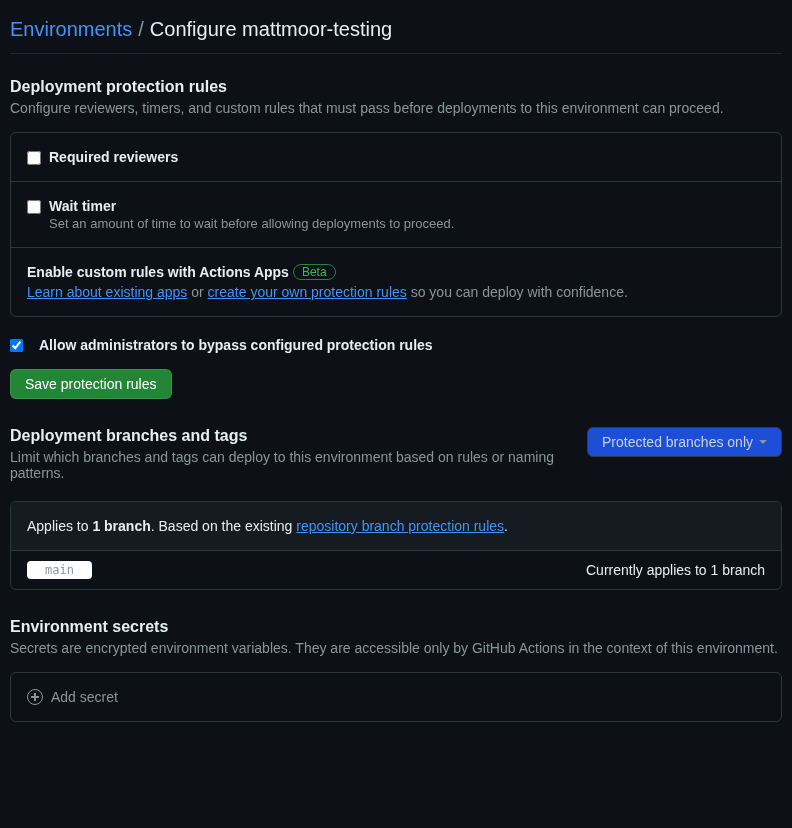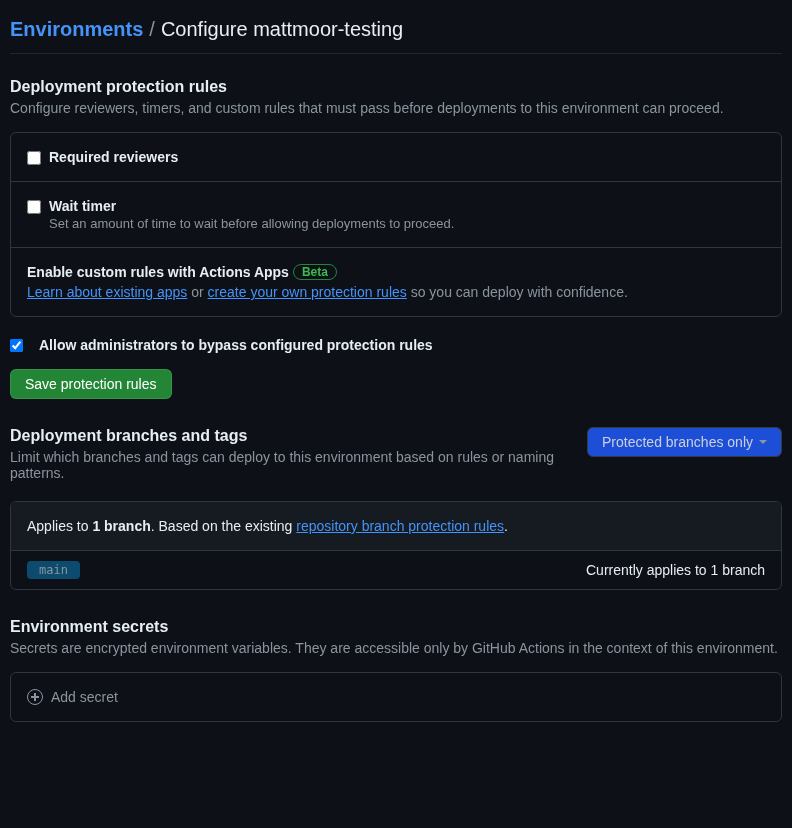--- a/index.html
+++ b/index.html
@@ -12,21 +12,21 @@
     padding: 10px;
   }
   .breadcrumb {
     display: flex;
     align-items: center;
     gap: 6px;
     font-size: 20px;
     padding: 8px 0 12px 0;
     border-bottom: 1px solid #21262d;
   }
-  .breadcrumb a { color: #4493f8; text-decoration: none; font-weight: bold; }
+  .breadcrumb a { color: #4493f8; text-decoration: none; }
   .breadcrumb .sep { color: #8b949e; }
   .breadcrumb .current { color: #e6edf3; }
   .section-header { margin-top: 24px; }
   .section-title { font-size: 16px; font-weight: 600; color: #e6edf3; margin-bottom: 4px; }
   .section-desc { font-size: 14px; color: #8b949e; margin-bottom: 16px; }
   .box {
     border: 1px solid #30363d;
     border-radius: 6px;
     overflow: hidden;
   }
@@ -44,21 +44,21 @@
   .checkbox-label { font-weight: 600; color: #e6edf3; font-size: 14px; }
   .checkbox-desc { color: #8b949e; font-size: 13px; margin-top: 2px; }
   .beta-badge {
     display: inline-block;
     border: 1px solid #238636;
     color: #3fb950;
     border-radius: 20px;
     padding: 0px 8px;
     font-size: 12px;
     margin-left: 4px;
-    font-weight: 700;
+    font-weight: 400;
   }
   .link { color: #4493f8; text-decoration: underline; }
   .muted { color: #8b949e; }
   .admin-row { display: flex; align-items: center; gap: 16px; margin-top: 20px; }
   .btn-primary {
     background: #238636;
     color: #fff;
     border: 1px solid rgba(240,246,252,0.1);
     border-radius: 6px;
     padding: 6px 14px;
@@ -98,25 +98,25 @@
     padding: 16px;
     border-bottom: 1px solid #30363d;
   }
   .branch-row {
     padding: 10px 16px;
     display: flex;
     justify-content: space-between;
     align-items: center;
   }
   .branch-pill {
-    background: #0c4a6e;
+    background: #ffffff;
     color: #8b949e;
     font-family: ui-monospace, SFMono-Regular, Menlo, monospace;
     font-size: 12px;
-    padding: 2px 12px;
+    padding: 2px 18px;
     border-radius: 4px;
   }
   .secrets-section { margin-top: 28px; }
   .add-secret-row {
     display: flex;
     align-items: center;
     gap: 8px;
     padding: 16px;
     cursor: pointer;
   }

